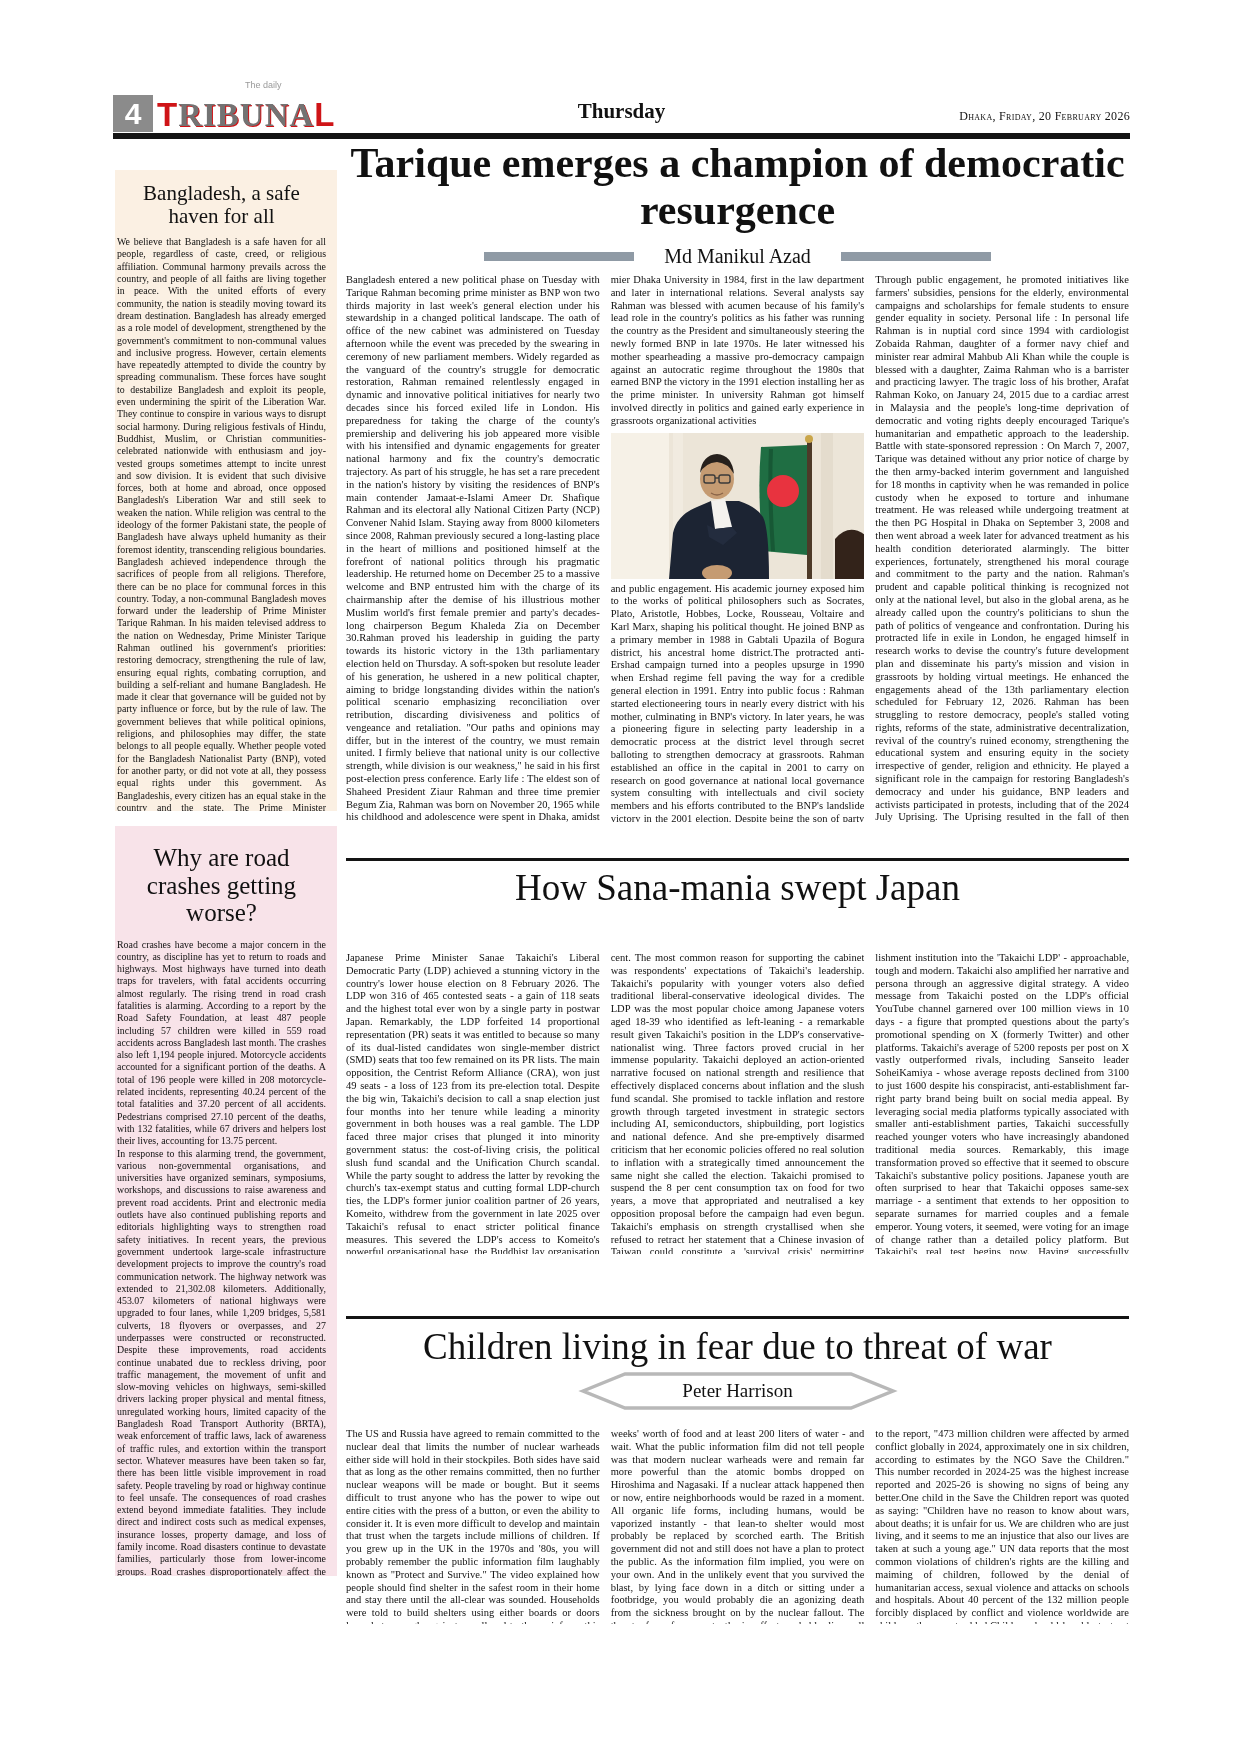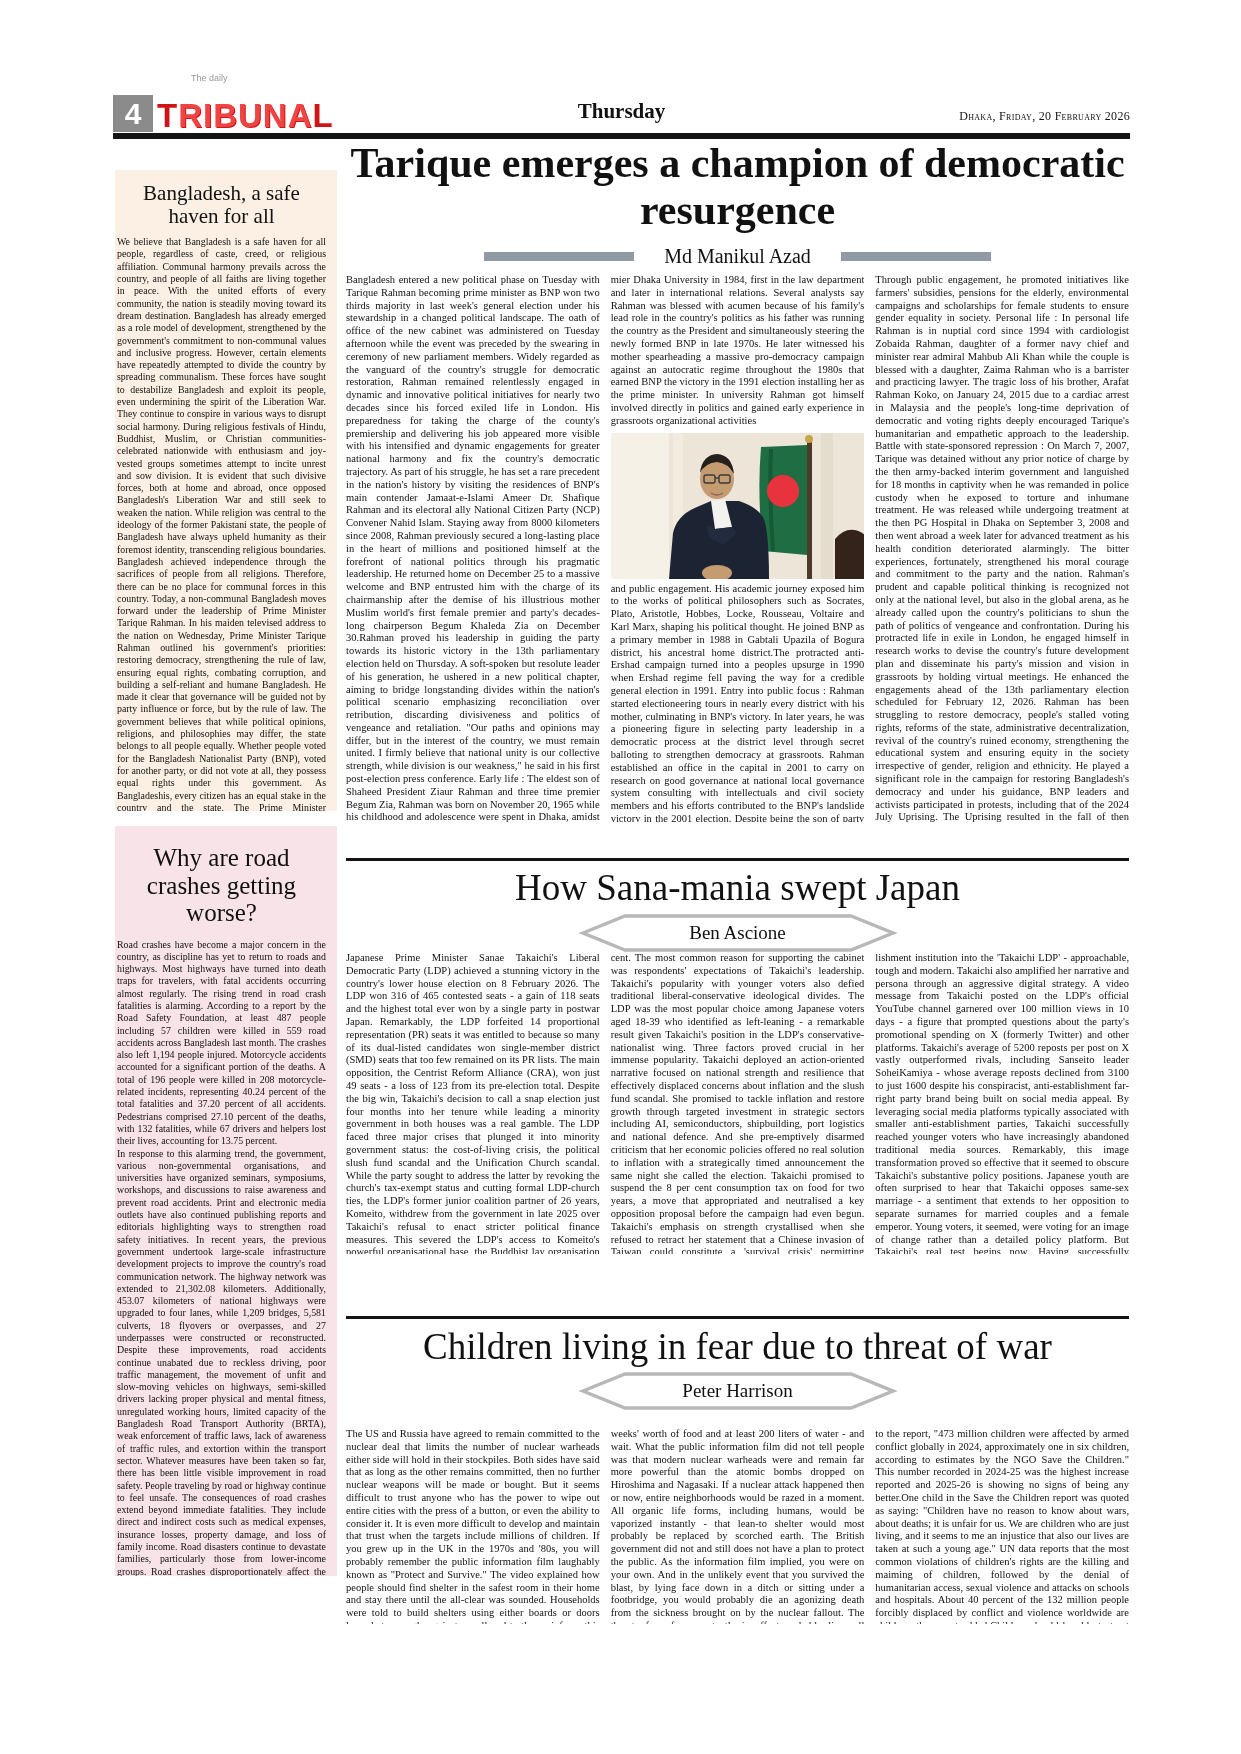--- a/index.html
+++ b/index.html
@@ -3,24 +3,24 @@
 <meta charset="utf-8">
 <style>
   html,body{margin:0;padding:0;background:#d8d8d8;}
   .page{position:relative;width:1241px;height:1754px;background:#ffffff;margin:0 auto;
         font-family:"Liberation Serif","DejaVu Serif",serif;color:#111;overflow:hidden;}
   
   .hdr{position:absolute;left:113px;top:95px;width:1017px;height:37px;display:flex;align-items:flex-end;}
   .pagenum{width:40px;height:37px;background:#8b8b8b;color:#fff;display:flex;align-items:center;justify-content:center;
            font-family:"Liberation Sans",sans-serif;font-weight:bold;font-size:30px;}
   .masthead{margin-left:4px;line-height:1;white-space:nowrap;}
-  .masthead .daily{font-family:"Liberation Sans",sans-serif;font-size:9px;color:#9a9a9a;margin-left:34px;display:block;margin-bottom:16px;}
+  .masthead .daily{font-family:"Liberation Sans",sans-serif;font-size:9px;color:#9a9a9a;margin-left:34px;display:block;margin-bottom:8px;text-align:center;}
   .masthead .word{font-family:"Liberation Sans",sans-serif;font-weight:bold;font-size:33px;letter-spacing:1px;}
   .masthead .red{color:#cf1417;}
-  .masthead .dark{color:#ef4444;text-shadow:1px 1px 0 #cf1417;}
+  .masthead .dark{color:#737373;text-shadow:1px 1px 0 #cf1417;font-family:Liberation Serif, serif;}
   .hdr-center{position:absolute;left:0;right:0;bottom:8px;text-align:center;font-weight:bold;font-size:21px;}
   .hdr-date{position:absolute;right:0;bottom:8px;font-size:12px;font-variant:small-caps;letter-spacing:.3px;}
   .black-bar{position:absolute;left:113px;top:133px;width:1017px;height:6px;background:#141414;}
   
   .lbox{position:absolute;left:115px;width:222px;box-sizing:border-box;padding:12px 11px 10px 2px;overflow:hidden;}
   .lbox1{top:170px;height:641px;background:#fbf0e3;}
   .lbox2{top:826px;height:750px;background:#f8e3e9;}
   .lbox-title{font-size:21px;line-height:1.1;text-align:center;margin:0 0 8px 0;font-weight:normal;}
   .lbox2 .lbox-title{font-size:25px;margin:6px 0 12px 0;}
   .lbox p{margin:0;font-size:9.9px;line-height:12.3px;text-align:justify;}
@@ -124,28 +124,20 @@
       </div>
       <p>and public engagement. His academic journey exposed him to the works of political philosophers such as Socrates, Plato, Aristotle, Hobbes, Locke, Rousseau, Voltaire and Karl Marx, shaping his political thought. He joined BNP as a primary member in 1988 in Gabtali Upazila of Bogura district, his ancestral home district.The protracted anti-Ershad campaign turned into a peoples upsurge in 1990 when Ershad regime fell paving the way for a credible general election in 1991. Entry into public focus : Rahman started electioneering tours in nearly every district with his mother, culminating in BNP's victory. In later years, he was a pioneering figure in selecting party leadership in a democratic process at the district level through secret balloting to strengthen democracy at grassroots. Rahman established an office in the capital in 2001 to carry on research on good governance at national local governance system consulting with intellectuals and civil society members and his efforts contributed to the BNP's landslide victory in the 2001 election. Despite being the son of party chairperson and premier, Rahman preferred not to hold public offices or become parliament member and rather focused his role in strengthening BNP at the grassroots throughout the country. Acknowledging his organizational capacity BNP appointed him as senior joint secretary general in 2002, a position he used for organizing nationwide grassroots-level conferences that gave him the opportunity to engage with thousands of his party activists and common citizens. Party officials and aides said responded to over 18,000 letters during the programmes.</p>
     </div>
     <div class="col">
       <p>Through public engagement, he promoted initiatives like farmers' subsidies, pensions for the elderly, environmental campaigns and scholarships for female students to ensure gender equality in society. Personal life : In personal life Rahman is in nuptial cord since 1994 with cardiologist Zobaida Rahman, daughter of a former navy chief and minister rear admiral Mahbub Ali Khan while the couple is blessed with a daughter, Zaima Rahman who is a barrister and practicing lawyer. The tragic loss of his brother, Arafat Rahman Koko, on January 24, 2015 due to a cardiac arrest in Malaysia and the people's long-time deprivation of democratic and voting rights deeply encouraged Tarique's humanitarian and empathetic approach to the leadership. Battle with state-sponsored repression : On March 7, 2007, Tarique was detained without any prior notice of charge by the then army-backed interim government and languished for 18 months in captivity when he was remanded in police custody when he exposed to torture and inhumane treatment. He was released while undergoing treatment at the then PG Hospital in Dhaka on September 3, 2008 and then went abroad a week later for advanced treatment as his health condition deteriorated alarmingly. The bitter experiences, fortunately, strengthened his moral courage and commitment to the party and the nation. Rahman's prudent and capable political thinking is recognized not only at the national level, but also in the global arena, as he already called upon the country's politicians to shun the path of politics of vengeance and confrontation. During his protracted life in exile in London, he engaged himself in research works to devise the country's future development plan and disseminate his party's mission and vision in grassroots by holding virtual meetings. He enhanced the engagements ahead of the 13th parliamentary election scheduled for February 12, 2026. Rahman has been struggling to restore democracy, people's stalled voting rights, reforms of the state, administrative decentralization, revival of the country's ruined economy, strengthening the educational system and ensuring equity in the society irrespective of gender, religion and ethnicity. He played a significant role in the campaign for restoring Bangladesh's democracy and under his guidance, BNP leaders and activists participated in protests, including that of the 2024 July Uprising. The Uprising resulted in the fall of then prime minister Sheikh Hasina's Awami League-led dictatorial regime on August 5, 2024 forcing her to flee the country. In post independence Bangladesh BNP's founder and Rahman's father Ziaur Rahman played the pivotal role in restoring democracy scrapping the one-party BAKSHAL system in 1975 assuming the charge of Bangladesh on April 21, 1977 and introduced a multiparty democracy. Under his mother's premiership Bangladesh saw the reintroduction of parliamentary form of government during BNP's 1991-1996 tenure. Following their footsteps, Rahman all through remained aligned with the party's core democratic principles.</p>
     </div>
   </div>
 
   <div class="sec-rule rule-japan"></div>
   <h1 class="sec-head head-japan">How Sana-mania swept Japan</h1>
-  <div class="ribbon ribbon-japan">
-    <div class="ribbon-inner">
-      <svg viewBox="0 0 330 42" width="330" height="42">
-        <polygon points="10,21 52,4 278,4 320,21 278,38 52,38" fill="#ffffff" stroke="#b8b8b8" stroke-width="3.5"></polygon>
-      </svg>
-      <span class="ribbon-text">Ben Ascione</span>
-    </div>
-  </div>
   <div class="cols j-cols">
     <div class="col">
       <p>Japanese Prime Minister Sanae Takaichi's Liberal Democratic Party (LDP) achieved a stunning victory in the country's lower house election on 8 February 2026. The LDP won 316 of 465 contested seats - a gain of 118 seats and the highest total ever won by a single party in postwar Japan. Remarkably, the LDP forfeited 14 proportional representation (PR) seats it was entitled to because so many of its dual-listed candidates won single-member district (SMD) seats that too few remained on its PR lists. The main opposition, the Centrist Reform Alliance (CRA), won just 49 seats - a loss of 123 from its pre-election total. Despite the big win, Takaichi's decision to call a snap election just four months into her tenure while leading a minority government in both houses was a real gamble. The LDP faced three major crises that plunged it into minority government status: the cost-of-living crisis, the political slush fund scandal and the Unification Church scandal. While the party sought to address the latter by revoking the church's tax-exempt status and cutting formal LDP-church ties, the LDP's former junior coalition partner of 26 years, Komeito, withdrew from the government in late 2025 over Takaichi's refusal to enact stricter political finance measures. This severed the LDP's access to Komeito's powerful organisational base, the Buddhist lay organisation SokaGakkai, whose members provided disciplined voter mobilisation. The LDP-Komeito electoral cooperation agreement was estimated to have brought an average of 20,000 votes per LDP candidate in SMDs. The LDP's new coalition agreement with the Japan Innovation Party failed to include any electoral coordination, meaning candidates of the two parties competed against each other. This disadvantage seemed to be compounded by the merger of the Constitutional Democratic Party and Komeito into a united centrist party, the CRA. Yet Takaichi was able to make the most of her weak hand by leveraging her personal popularity in spite of the LDP. A Mainichi Shimbun opinion poll from 24-25 January showed that while the LDP's support rate was just 27 per cent, Takaichi's cabinet approval rating stood at 57 per</p>
     </div>
     <div class="col">
       <p>cent. The most common reason for supporting the cabinet was respondents' expectations of Takaichi's leadership. Takaichi's popularity with younger voters also defied traditional liberal-conservative ideological divides. The LDP was the most popular choice among Japanese voters aged 18-39 who identified as left-leaning - a remarkable result given Takaichi's position in the LDP's conservative-nationalist wing. Three factors proved crucial in her immense popularity. Takaichi deployed an action-oriented narrative focused on national strength and resilience that effectively displaced concerns about inflation and the slush fund scandal. She promised to tackle inflation and restore growth through targeted investment in strategic sectors including AI, semiconductors, shipbuilding, port logistics and national defence. And she pre-emptively disarmed criticism that her economic policies offered no real solution to inflation with a strategically timed announcement the same night she called the election. Takaichi promised to suspend the 8 per cent consumption tax on food for two years, a move that appropriated and neutralised a key opposition proposal before the campaign had even begun. Takaichi's emphasis on strength crystallised when she refused to retract her statement that a Chinese invasion of Taiwan could constitute a 'survival crisis' permitting collective self-defence, despite China's retaliatory restrictions on rare earth exports and tourist travel. This defiance ultimately strengthened her public support and shifted electoral focus from past failures to future prospects. Beyond her policy narrative, Takaichi has also cultivated a relatable persona that defies traditional LDP stereotypes. As Japan's first female prime minister, Takaichi represents a historic break from the party's male-dominated leadership. Her background - lacking the dynastic political lineage, family wealth or elite university networks typical of LDP leaders - further enhanced her popular appeal. This relatability sparked a social phenomenon dubbed 'Sanakatsu', where young supporters flocked to buy the same handbag and ballpen used by Takaichi. The LDP was thus successfully rebranded from an awkward, old, 'uncle-like' estab-</p>
     </div>
     <div class="col">
       <p>lishment institution into the 'Takaichi LDP' - approachable, tough and modern. Takaichi also amplified her narrative and persona through an aggressive digital strategy. A video message from Takaichi posted on the LDP's official YouTube channel garnered over 100 million views in 10 days - a figure that prompted questions about the party's promotional spending on X (formerly Twitter) and other platforms. Takaichi's average of 5200 reposts per post on X vastly outperformed rivals, including Sanseito leader SoheiKamiya - whose average reposts declined from 3100 to just 1600 despite his conspiracist, anti-establishment far-right party brand being built on social media appeal. By leveraging social media platforms typically associated with smaller anti-establishment parties, Takaichi successfully reached younger voters who have increasingly abandoned traditional media sources. Remarkably, this image transformation proved so effective that it seemed to obscure Takaichi's substantive policy positions. Japanese youth are often surprised to hear that Takaichi opposes same-sex marriage - a sentiment that extends to her opposition to separate surnames for married couples and a female emperor. Young voters, it seemed, were voting for an image of change rather than a detailed policy platform. But Takaichi's real test begins now. Having successfully campaigned on an aspirational vision of national strength and strategic investment, her government must now reconcile lofty promises with fiscal and strategic reality. The narrative that propelled the LDP to its largest post-war majority demands detailed explanations of how investments in semiconductors, AI and defence will be financed without exacerbating Japan's fiscal position. Equally pressing is whether Takaichi's narrative of national strength can navigate the treacherous terrain of great power competition in a world drifting towards a 'might-makes-right' international order. The image-driven campaign that allowed Takaichi to transcend policy scrutiny now creates heightened expectations that tough policy choices cannot be indefinitely deferred.</p>
     </div>

